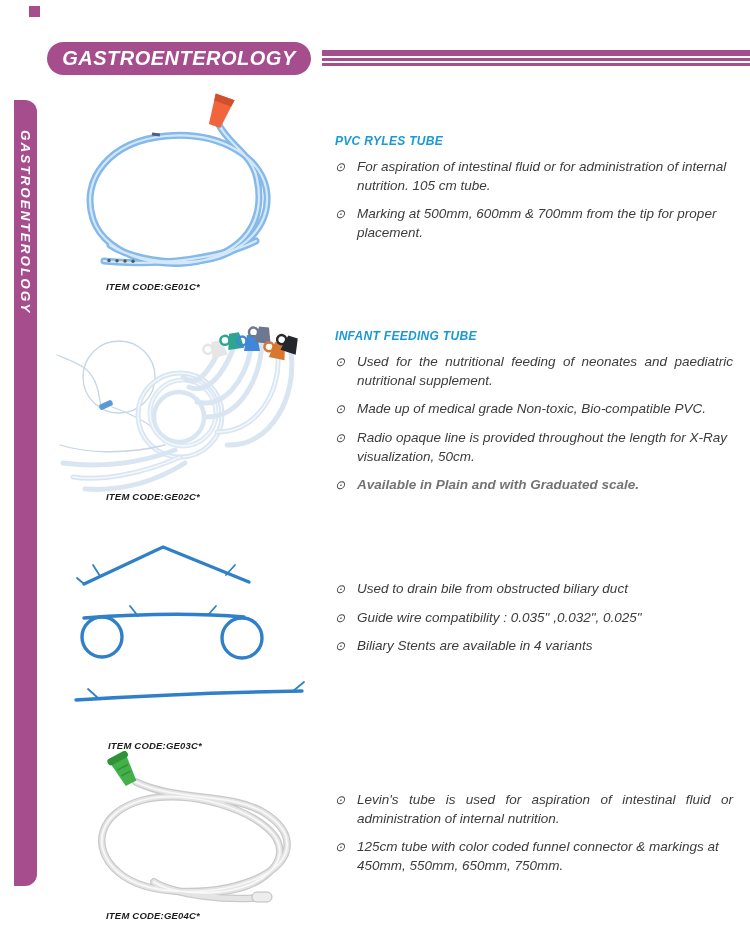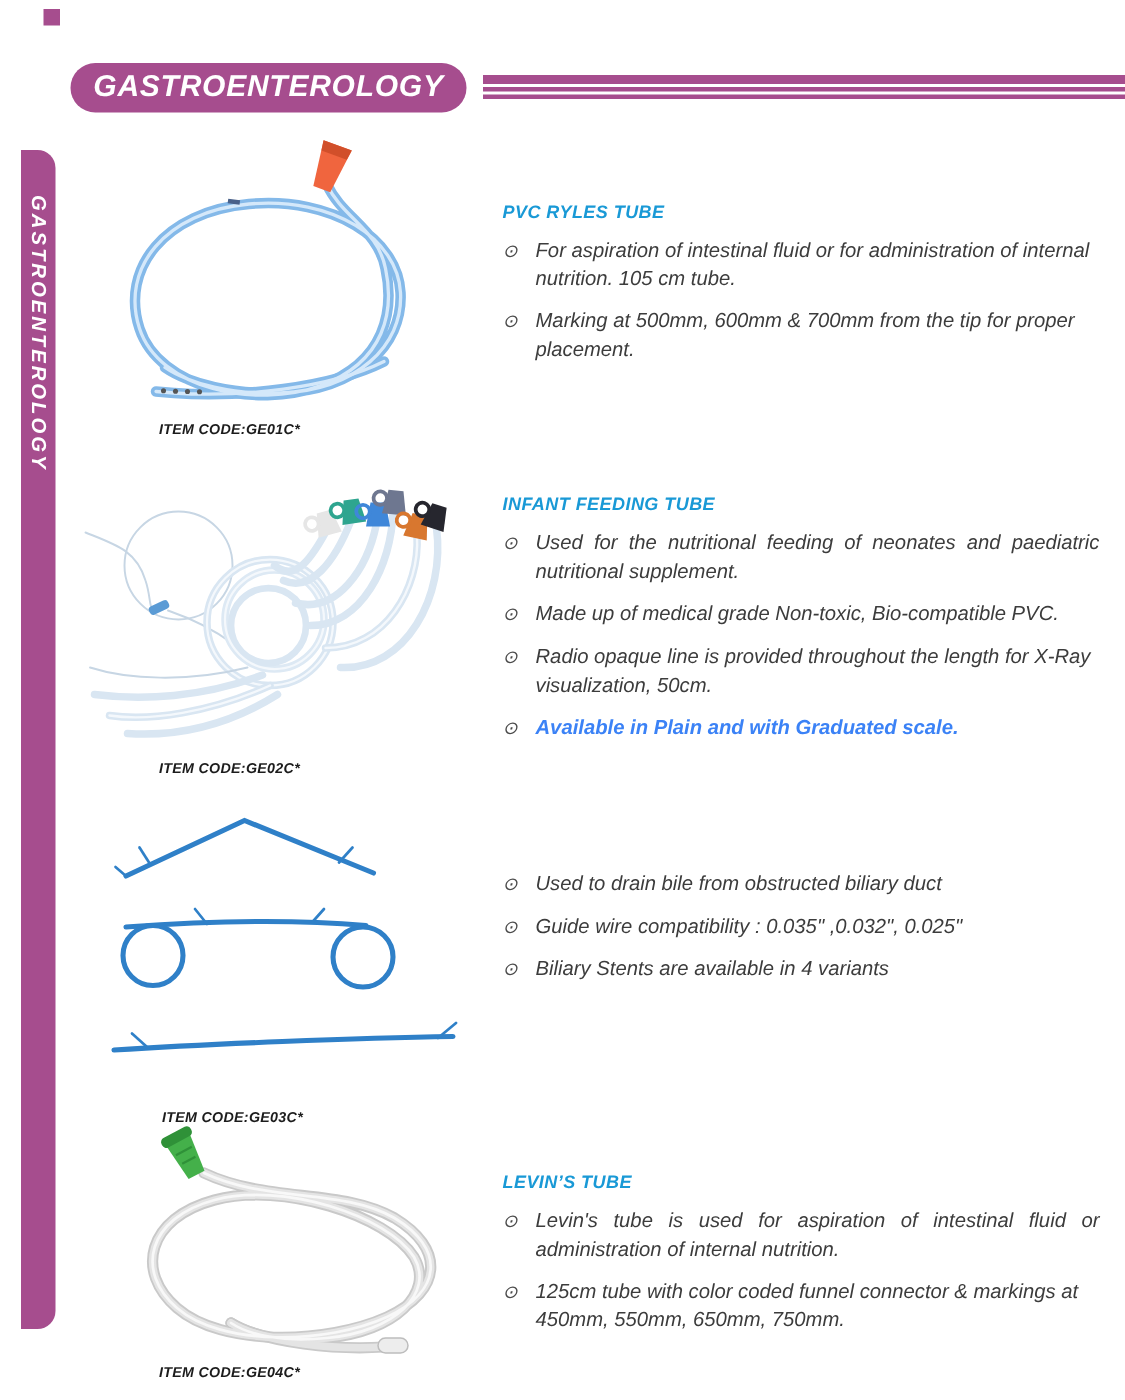--- a/index.html
+++ b/index.html
@@ -35,21 +35,21 @@
   }
 
   
   .tblock { position:absolute; left:335px; width:398px; }
   .tblock h2 { color:#1999d6; font-size:12px; font-weight:bold; letter-spacing:.3px; }
   .tblock ul { list-style:none; margin-top:10px; }
   .tblock li { display:flex; margin-bottom:10px; line-height:1.38; }
   .bm { flex:0 0 22px; font-size:12px; color:#4a4a4a; padding-top:1px; }
   .bt { flex:1; font-size:13.5px; color:#3c3c3c; }
   .bt.just { text-align:justify; }
-  .bt.bold { font-weight:bold; color:#3b82f6; }
+  .bt.bold { font-weight:bold; color:#737373; }
 
   
   .photo { position:absolute; }
   .icode { position:absolute; font-size:9.5px; font-weight:bold; color:#1c1c1c; letter-spacing:.2px; }
 
   
   .t1b { fill:none; stroke:#84b9e9; stroke-width:7; stroke-linecap:round; }
   .t1h { fill:none; stroke:#d4e8fa; stroke-width:2.2; stroke-linecap:round; }
   .t2b { fill:none; stroke:#d9e6f2; stroke-width:5; stroke-linecap:round; }
   .t2h { fill:none; stroke:#f4f8fc; stroke-width:1.6; stroke-linecap:round; }
@@ -150,21 +150,21 @@
       </g>
     <g transform="translate(225,28) rotate(12)">
       <path d="M-5,0 L5,0 L8,16 L-8,16 Z" fill="#d8772f"></path>
         <circle cx="-10" cy="6" r="4.5" fill="none" stroke="#d8772f" stroke-width="2.5"></circle>
       </g>
     <g transform="translate(238,22) rotate(18)">
       <path d="M-5,0 L5,0 L8,16 L-8,16 Z" fill="#26262e"></path>
         <circle cx="-10" cy="6" r="4.5" fill="none" stroke="#26262e" stroke-width="2.5"></circle>
       </g>
   </svg>
-  <div class="icode" style="left:106px; top:507px;">ITEM CODE:GE02C*</div>
+  <div class="icode" style="left:106px; top:491px;">ITEM CODE:GE02C*</div>
 
   <div class="tblock" style="top:329px;">
     <h2>INFANT FEEDING TUBE</h2>
     <ul>
       <li>
         <span class="bm">⊙</span>
         <span class="bt just">Used for the nutritional feeding of neonates and paediatric nutritional supplement.</span>
       </li>
       <li>
         <span class="bm">⊙</span>
@@ -224,21 +224,20 @@
     <g transform="translate(66,30) rotate(-28)">
       <path d="M-9,-13 L9,-13 L6,15 L-6,15 Z" fill="#44b04a"></path>
       <rect x="-11" y="-17" width="22" height="7" rx="3" fill="#2f9138"></rect>
       <line x1="-6" y1="-3" x2="6" y2="-3" stroke="#2f9138" stroke-width="1.5"></line>
       <line x1="-5" y1="4" x2="5" y2="4" stroke="#2f9138" stroke-width="1.5"></line>
     </g>
   </svg>
   <div class="icode" style="left:106px; top:910px;">ITEM CODE:GE04C*</div>
 
   <div class="tblock" style="top:781px;">
-    <h2>LEVIN’S TUBE</h2>
     <ul>
       <li>
         <span class="bm">⊙</span>
         <span class="bt just">Levin's tube is used for aspiration of intestinal fluid or administration of internal nutrition.</span>
       </li>
       <li>
         <span class="bm">⊙</span>
         <span class="bt">125cm tube with color coded funnel connector &amp; markings at 450mm, 550mm, 650mm, 750mm.</span>
       </li>
     </ul>

